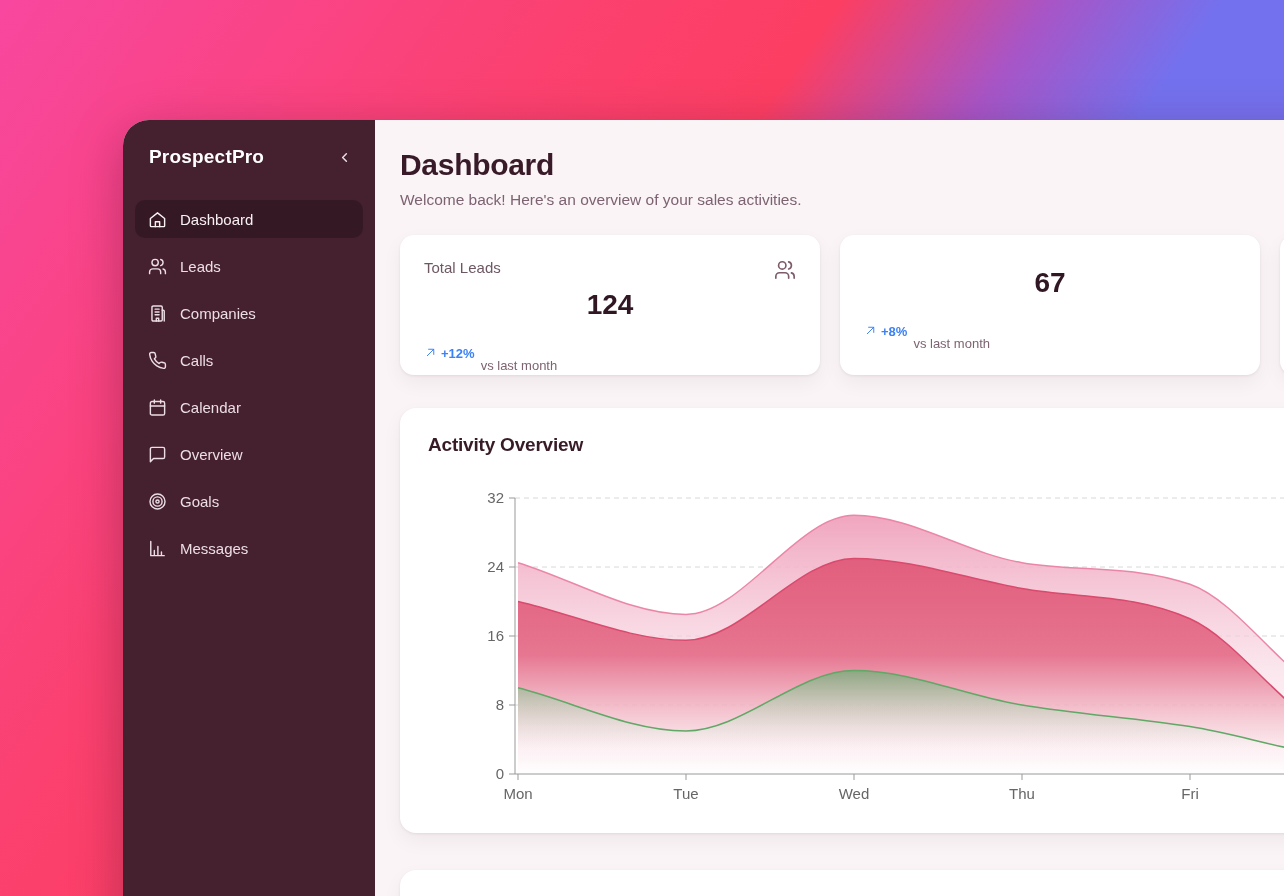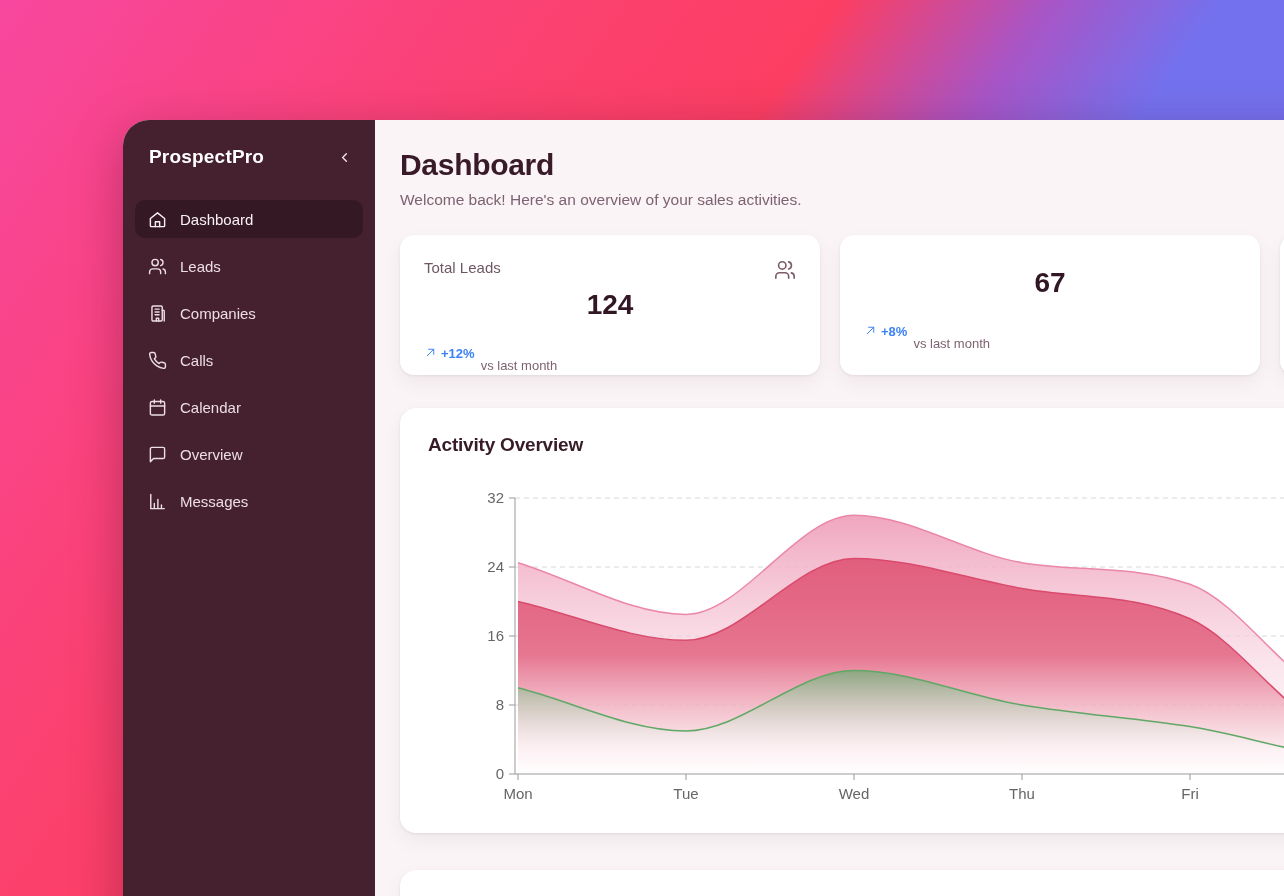--- a/index.html
+++ b/index.html
@@ -119,20 +119,30 @@
           </span>
           <span>Calendar</span>
         </div>
         <div class="nav-item">
           <span class="icon">
             <svg fill="none" stroke="currentColor" stroke-width="1.8" stroke-linecap="round" stroke-linejoin="round" viewBox="0 0 24 24">
               <path d="M21 15a2 2 0 0 1-2 2H7l-4 4V5a2 2 0 0 1 2-2h14a2 2 0 0 1 2 2z"></path>
             </svg>
           </span>
           <span>Overview</span>
+        </div>
+        <div class="nav-item">
+          <span class="icon">
+            <svg fill="none" stroke="currentColor" stroke-width="1.8" stroke-linecap="round" stroke-linejoin="round" viewBox="0 0 24 24">
+              <circle cx="12" cy="12" r="9.5"></circle>
+              <circle cx="12" cy="12" r="5.8"></circle>
+              <circle cx="12" cy="12" r="2"></circle>
+            </svg>
+          </span>
+          <span>Goals</span>
         </div>
         <div class="nav-item">
           <span class="icon">
             <svg fill="none" stroke="currentColor" stroke-width="1.8" stroke-linecap="round" stroke-linejoin="round" viewBox="0 0 24 24">
               <path d="M3.5 3v18h17"></path>
               <path d="M8 20v-5.5M12.5 20V9.5M17 20v-3.5"></path>
             </svg>
           </span>
           <span>Messages</span>
         </div>

